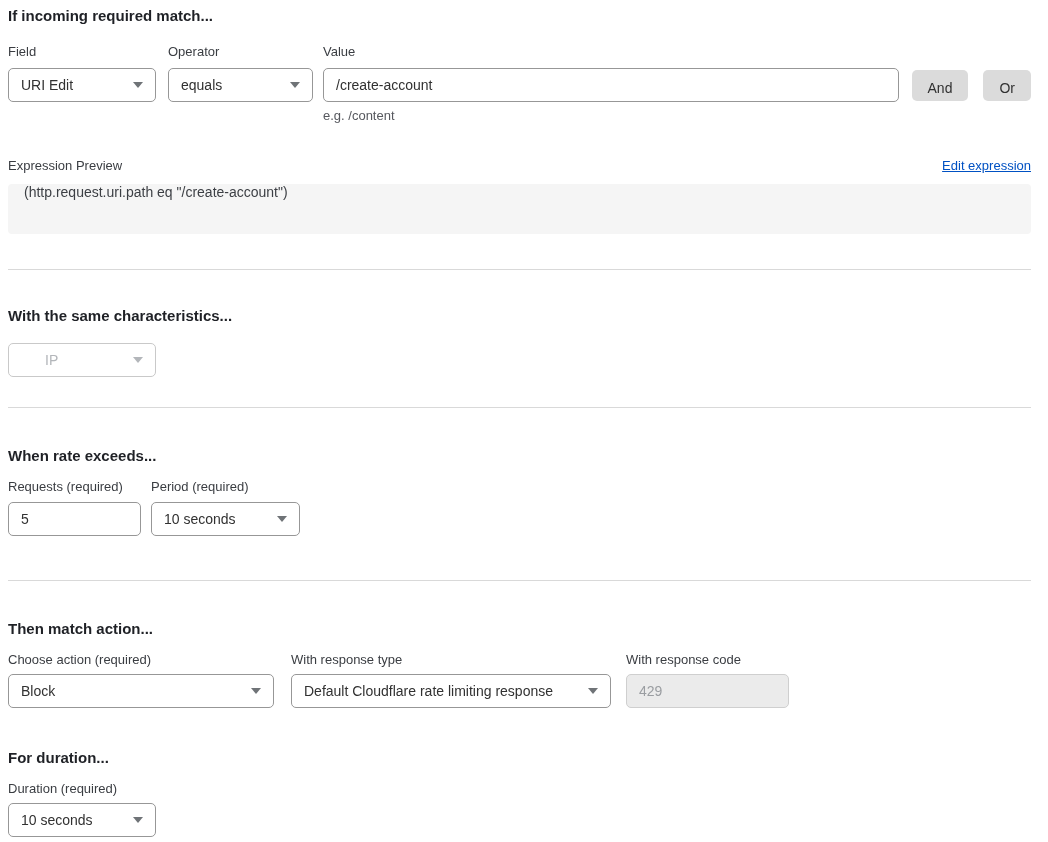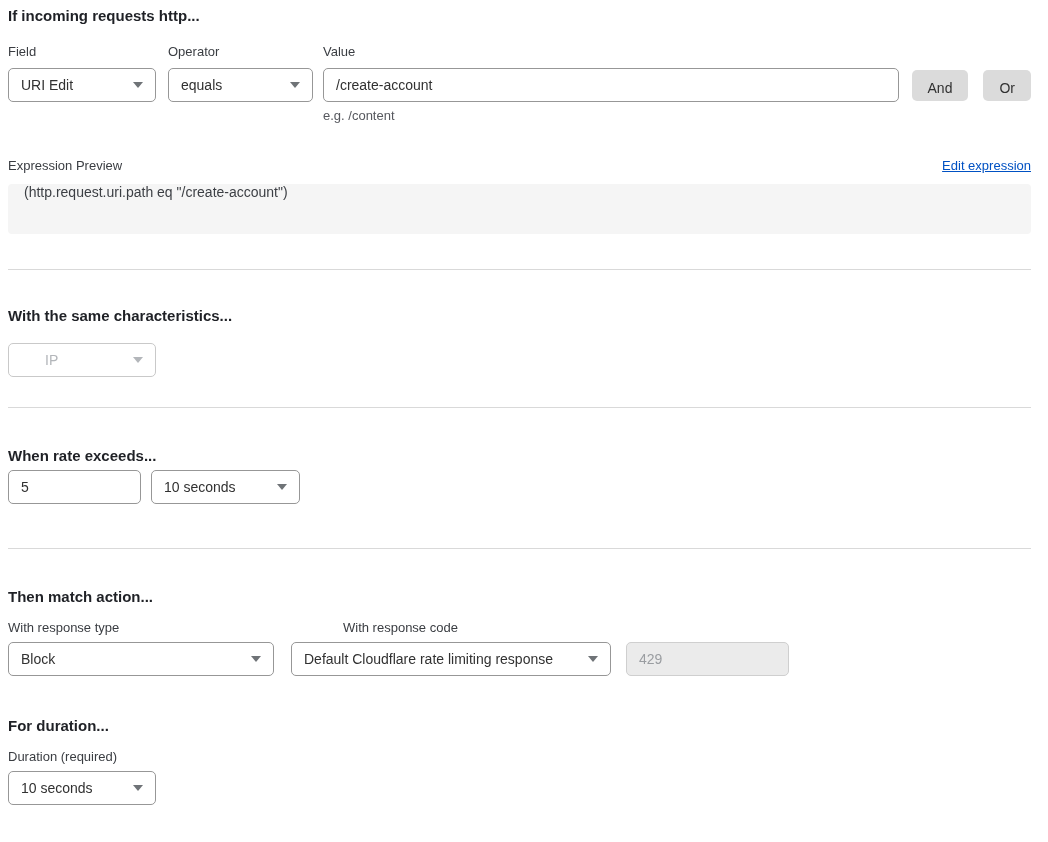--- a/index.html
+++ b/index.html
@@ -154,21 +154,21 @@
 
   .dur-label { margin-top: 16px; }
   .dur-controls { margin-top: 6px; }
 </style>
 </head>
 <body>
 
 <div class="page">
 
   <section>
-    <h2 class="sec-heading">If incoming requests http...</h2>
+    <h2 class="sec-heading">If incoming required match...</h2>
 
     <div class="labels-row">
       <div class="lbl w-field">Field</div>
       <div class="lbl w-op">Operator</div>
       <div class="lbl w-value">Value</div>
     </div>
 
     <div class="controls-row">
       <div class="select w-field">
         <span>URI Edit</span>
@@ -205,34 +205,39 @@
         <span>IP</span>
         <span class="chev"></span>
       </div>
     </div>
   </section>
 
   <hr class="divider divider-2">
 
   <section>
     <h2 class="sec-heading heading-3">When rate exceeds...</h2>
+    <div class="labels-row rate-labels">
+      <div class="lbl w-requests">Requests (required)</div>
+      <div class="lbl w-period">Period (required)</div>
+    </div>
     <div class="controls-row rate-controls">
       <input class="text-input w-requests" type="text" value="5" style="">
       <div class="select w-period">
         <span>10 seconds</span>
         <span class="chev"></span>
       </div>
     </div>
   </section>
 
   <hr class="divider divider-3">
 
   <section>
     <h2 class="sec-heading heading-4">Then match action...</h2>
     <div class="labels-row action-labels">
+      <div class="lbl w-action">Choose action (required)</div>
       <div class="lbl w-rtype">With response type</div>
       <div class="lbl w-rcode">With response code</div>
     </div>
     <div class="controls-row action-controls">
       <div class="select w-action">
         <span>Block</span>
         <span class="chev"></span>
       </div>
       <div class="select w-rtype">
         <span>Default Cloudflare rate limiting response</span>

